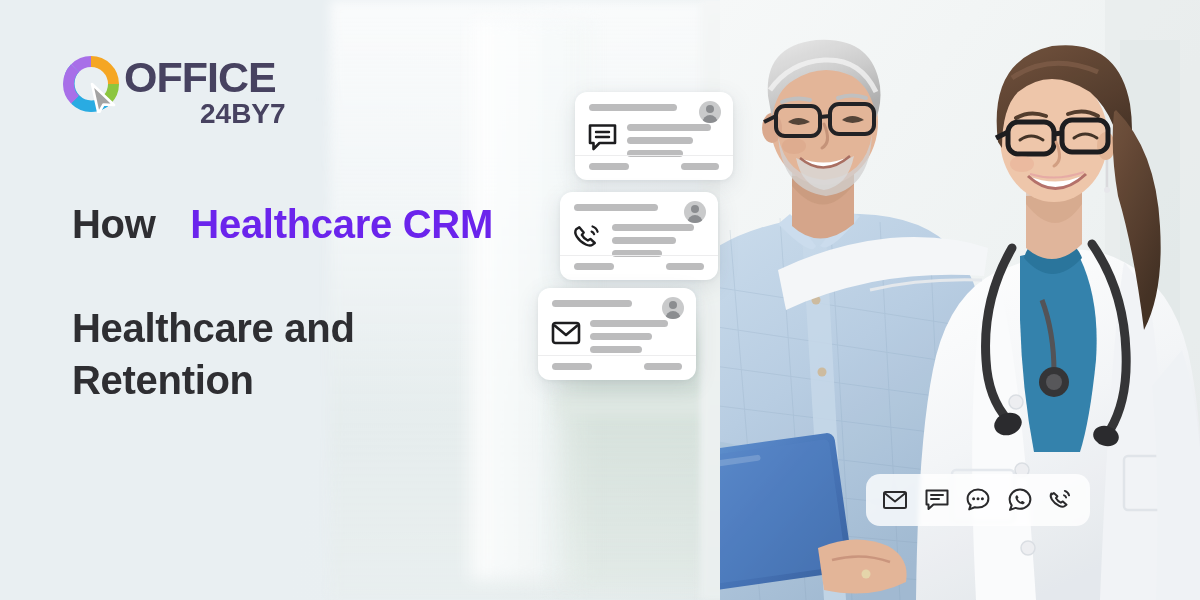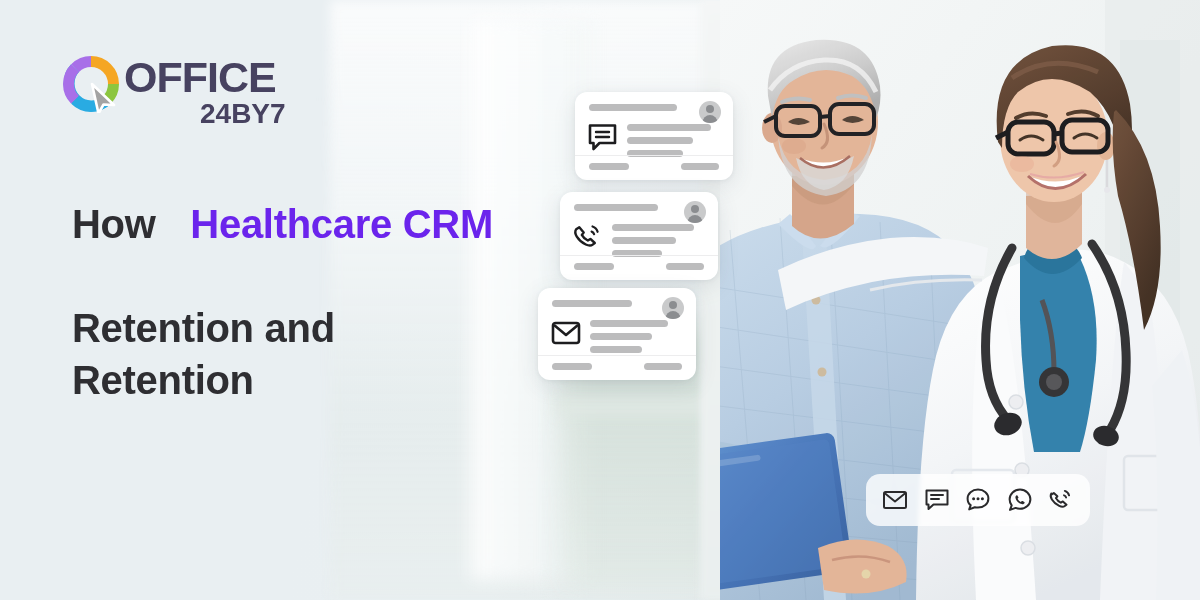--- a/index.html
+++ b/index.html
@@ -345,21 +345,21 @@
         <path d="M30 29 L52 50 L41.5 49.5 L36.5 58.5 Z" fill="#a3a3a3" stroke="#ffffff" stroke-width="2.6" stroke-linejoin="round"></path>
       </svg>
     </span>
     <span class="logo-word">OFFICE</span>
     <span class="logo-sub">24BY7</span>
   </div>
 
   <h1 class="headline">
     <span>How </span><span class="hl-accent">Healthcare CRM</span><br>
     <br>
-    <span>Retention and</span><br>
+    <span>Healthcare and</span><br>
     <span>Retention</span>
   </h1>
 
   <div class="card card-1">
     <div class="card-body">
       <div class="card-title-pill" style="width:88px"></div>
       <div class="card-avatar">
         <span class="head"></span>
         <span class="body"></span>
       </div>

